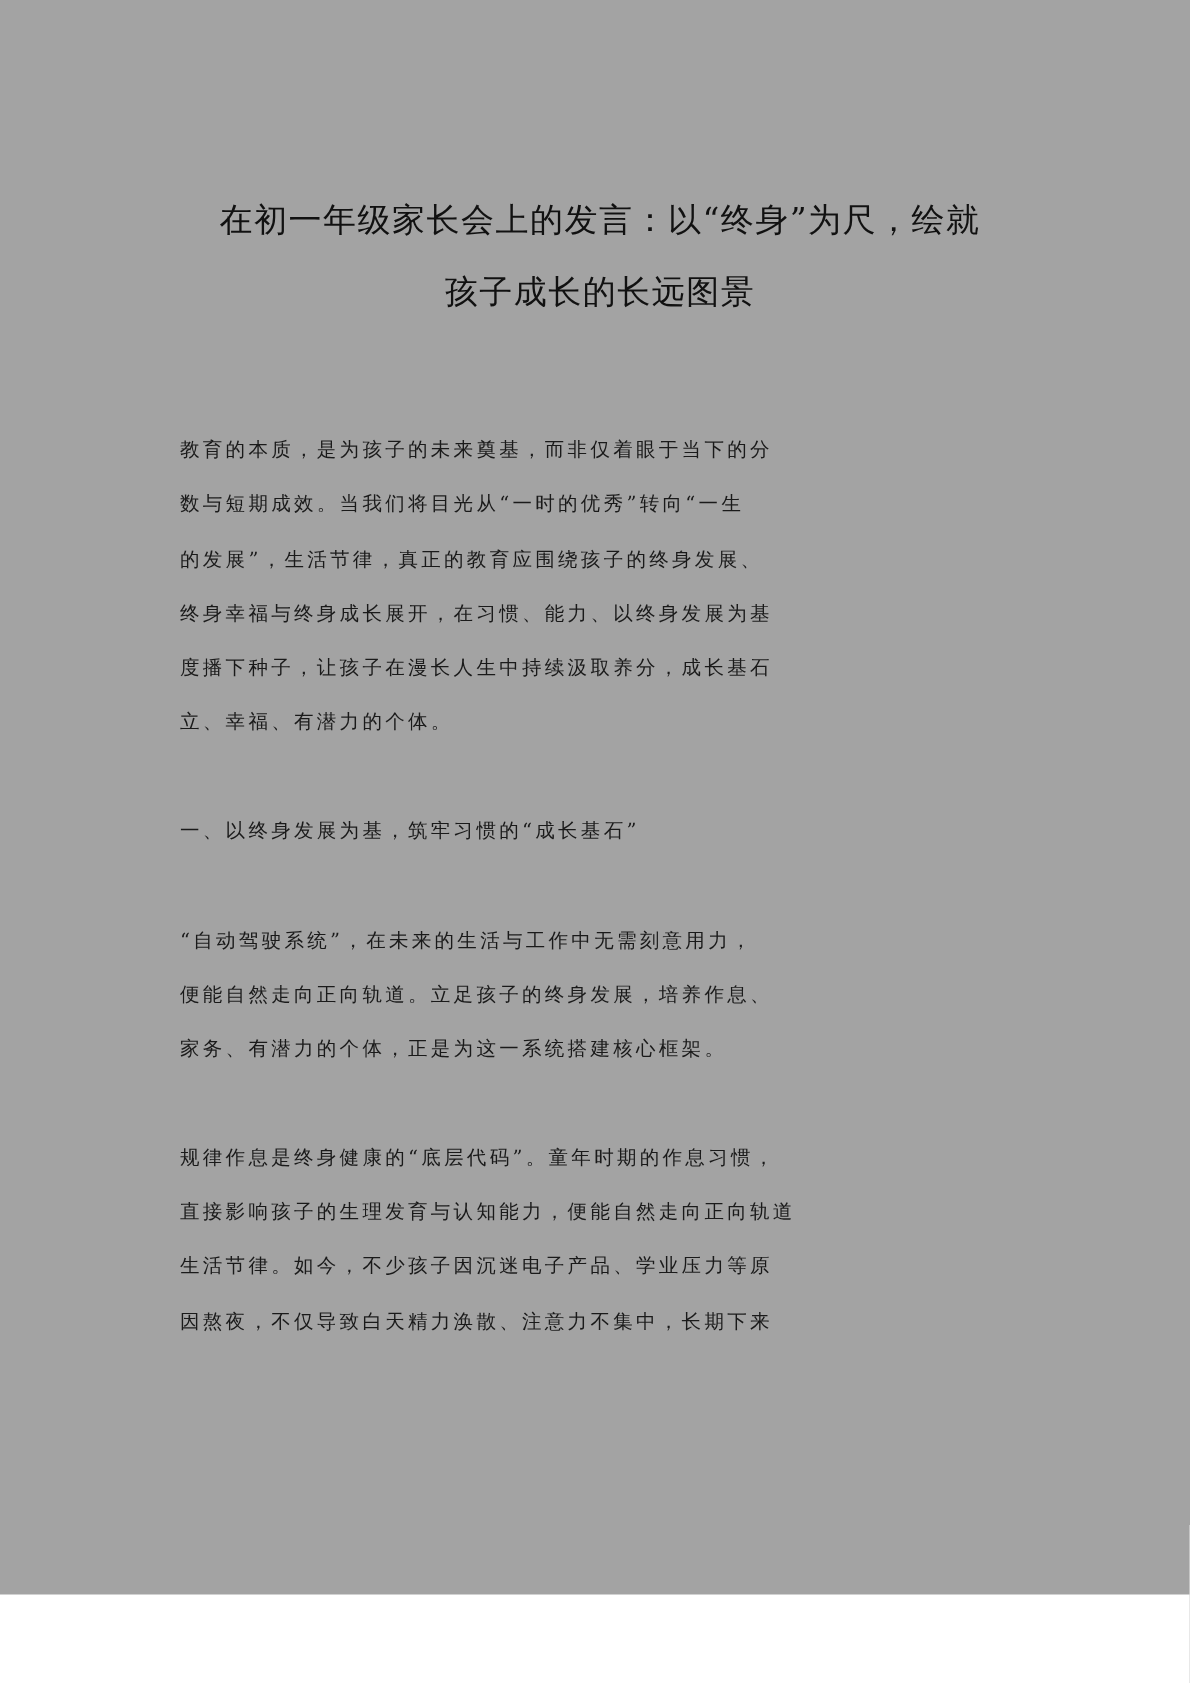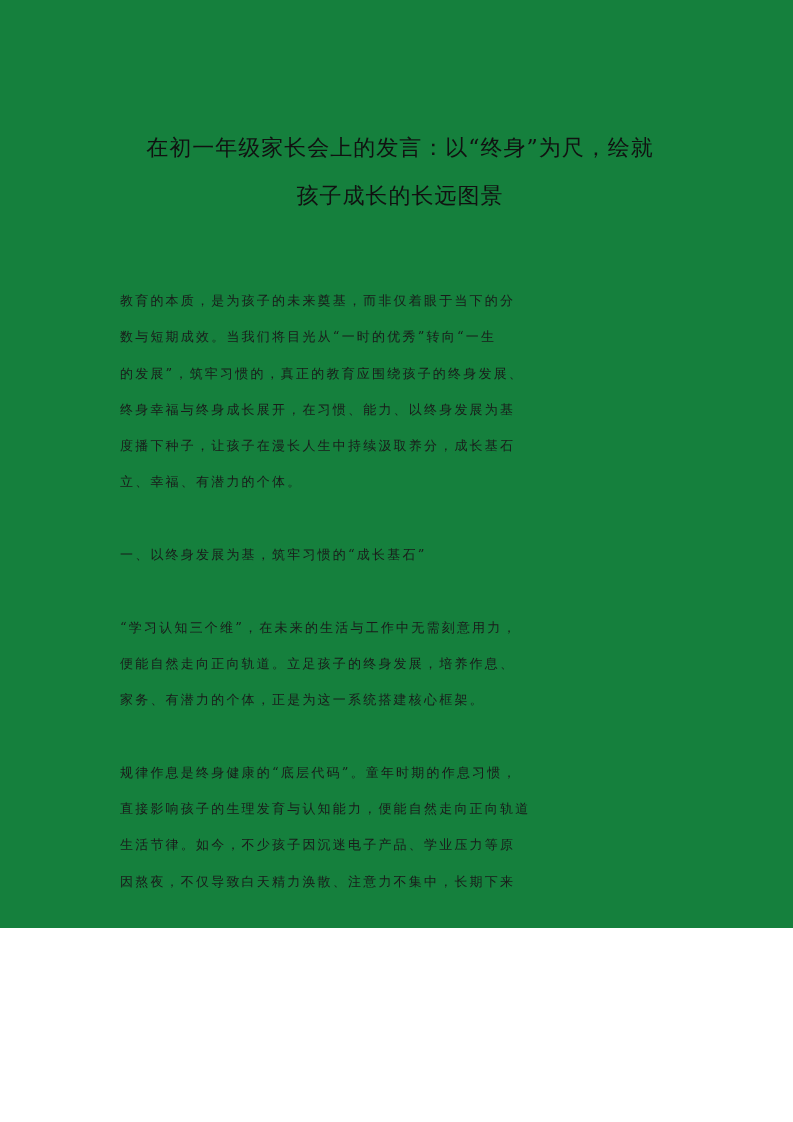--- a/index.html
+++ b/index.html
@@ -1,19 +1,19 @@
 <!DOCTYPE html>
 <html><head>
   <meta charset="utf-8">
   <style>
     html, body { margin: 0; padding: 0; background: #ffffff; }
     body { width: 793px; height: 1122px; overflow: hidden; position: relative; }
     .page {
-      position: absolute; left: 0; top: 0; width: 793px; height: 928px;
-      background: #15803d; color: #1a1a1a;
+      position: absolute; left: 0; top: 0; width: 793px; height: 1063px;
+      background: #a3a3a3; color: #1a1a1a;
       font-family: "DejaVu Serif", "Liberation Serif", serif;
     }
     .title {
       position: absolute; left: 110px; width: 580px; top: 124px;
       text-align: center; font-size: 22px; line-height: 48px;
       letter-spacing: 1px; color: #111;
     }
     .body {
       position: absolute; left: 120px; width: 560px; top: 283px;
       font-size: 13px; line-height: 36.3px; color: #1a1a1a;
@@ -28,32 +28,32 @@
 <div class="page">
   <div class="title">
     <div>在初一年级家长会上的发言：以“终身”为尺，绘就</div>
     <div>孩子成长的长远图景</div>
   </div>
 
   <div class="body">
     <div>
       <p>教育的本质，是为孩子的未来奠基，而非仅着眼于当下的分</p>
       <p>数与短期成效。当我们将目光从“一时的优秀”转向“一生</p>
-      <p>的发展”，筑牢习惯的，真正的教育应围绕孩子的终身发展、</p>
+      <p>的发展”，生活节律，真正的教育应围绕孩子的终身发展、</p>
       <p>终身幸福与终身成长展开，在习惯、能力、以终身发展为基</p>
       <p>度播下种子，让孩子在漫长人生中持续汲取养分，成长基石</p>
       <p>立、幸福、有潜力的个体。</p>
     </div>
     <div class="gap"></div>
     <div>
       <p>一、以终身发展为基，筑牢习惯的“成长基石”</p>
     </div>
     <div class="gap"></div>
     <div>
-      <p>“学习认知三个维”，在未来的生活与工作中无需刻意用力，</p>
+      <p>“自动驾驶系统”，在未来的生活与工作中无需刻意用力，</p>
       <p>便能自然走向正向轨道。立足孩子的终身发展，培养作息、</p>
       <p>家务、有潜力的个体，正是为这一系统搭建核心框架。</p>
     </div>
     <div class="gap"></div>
     <div>
       <p>规律作息是终身健康的“底层代码”。童年时期的作息习惯，</p>
       <p>直接影响孩子的生理发育与认知能力，便能自然走向正向轨道</p>
       <p>生活节律。如今，不少孩子因沉迷电子产品、学业压力等原</p>
       <p>因熬夜，不仅导致白天精力涣散、注意力不集中，长期下来</p>
     </div>

